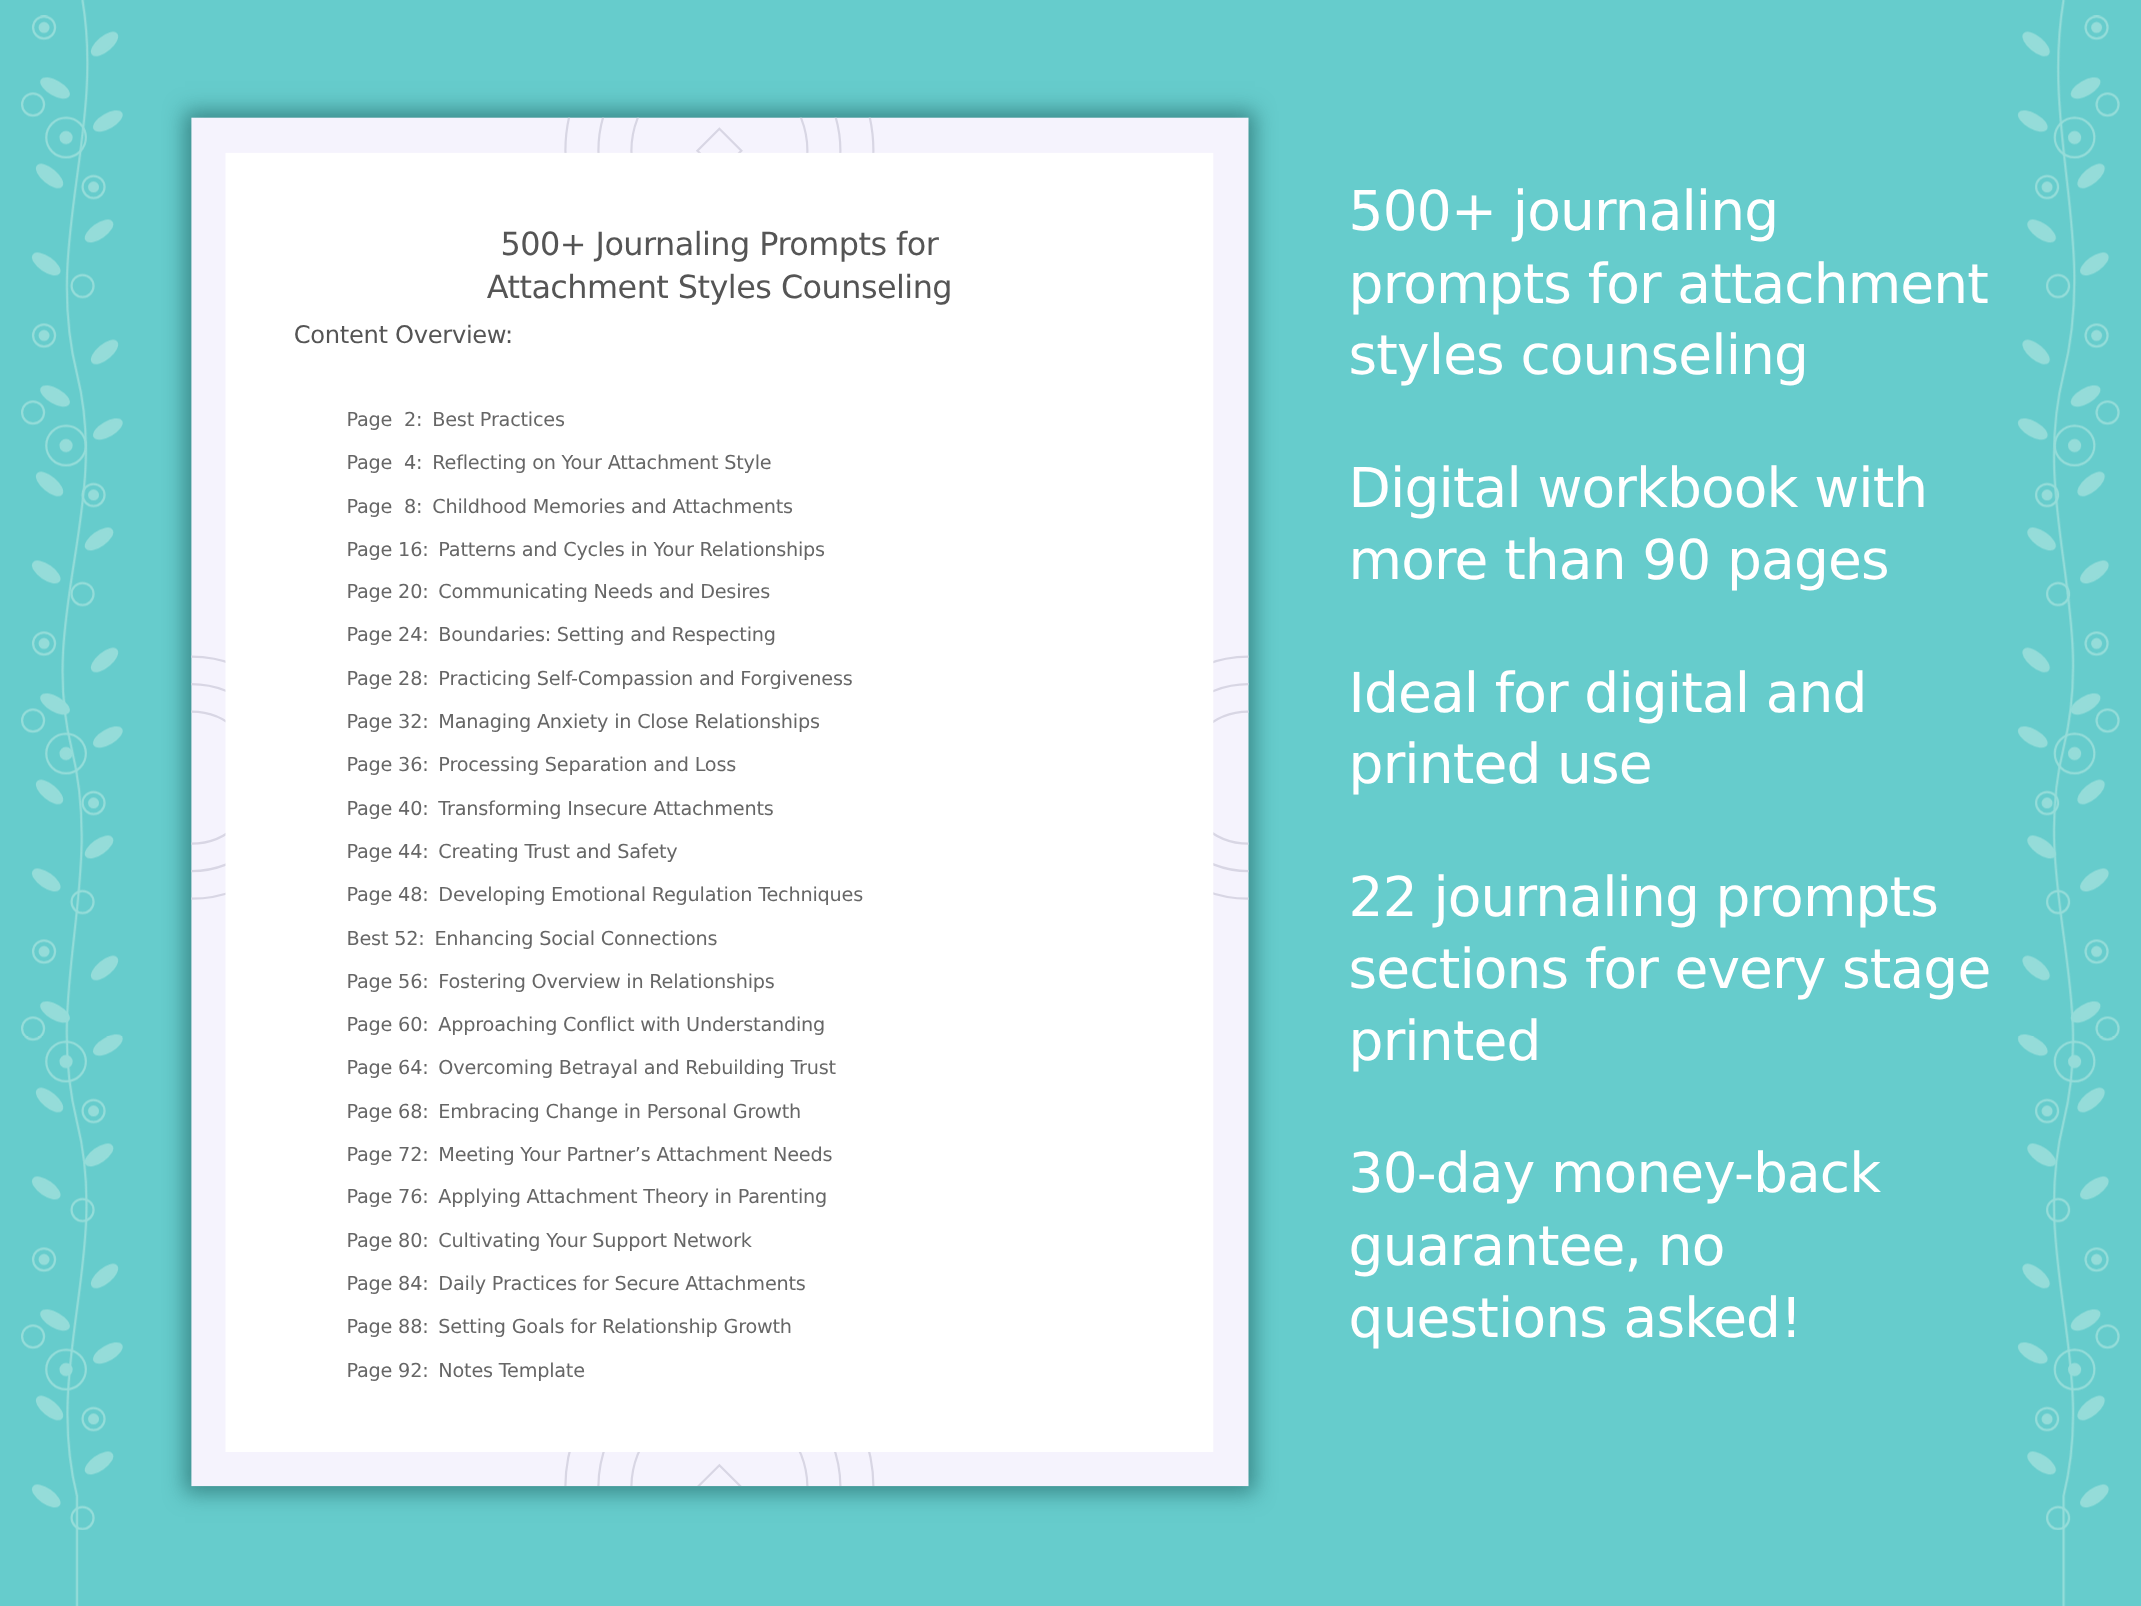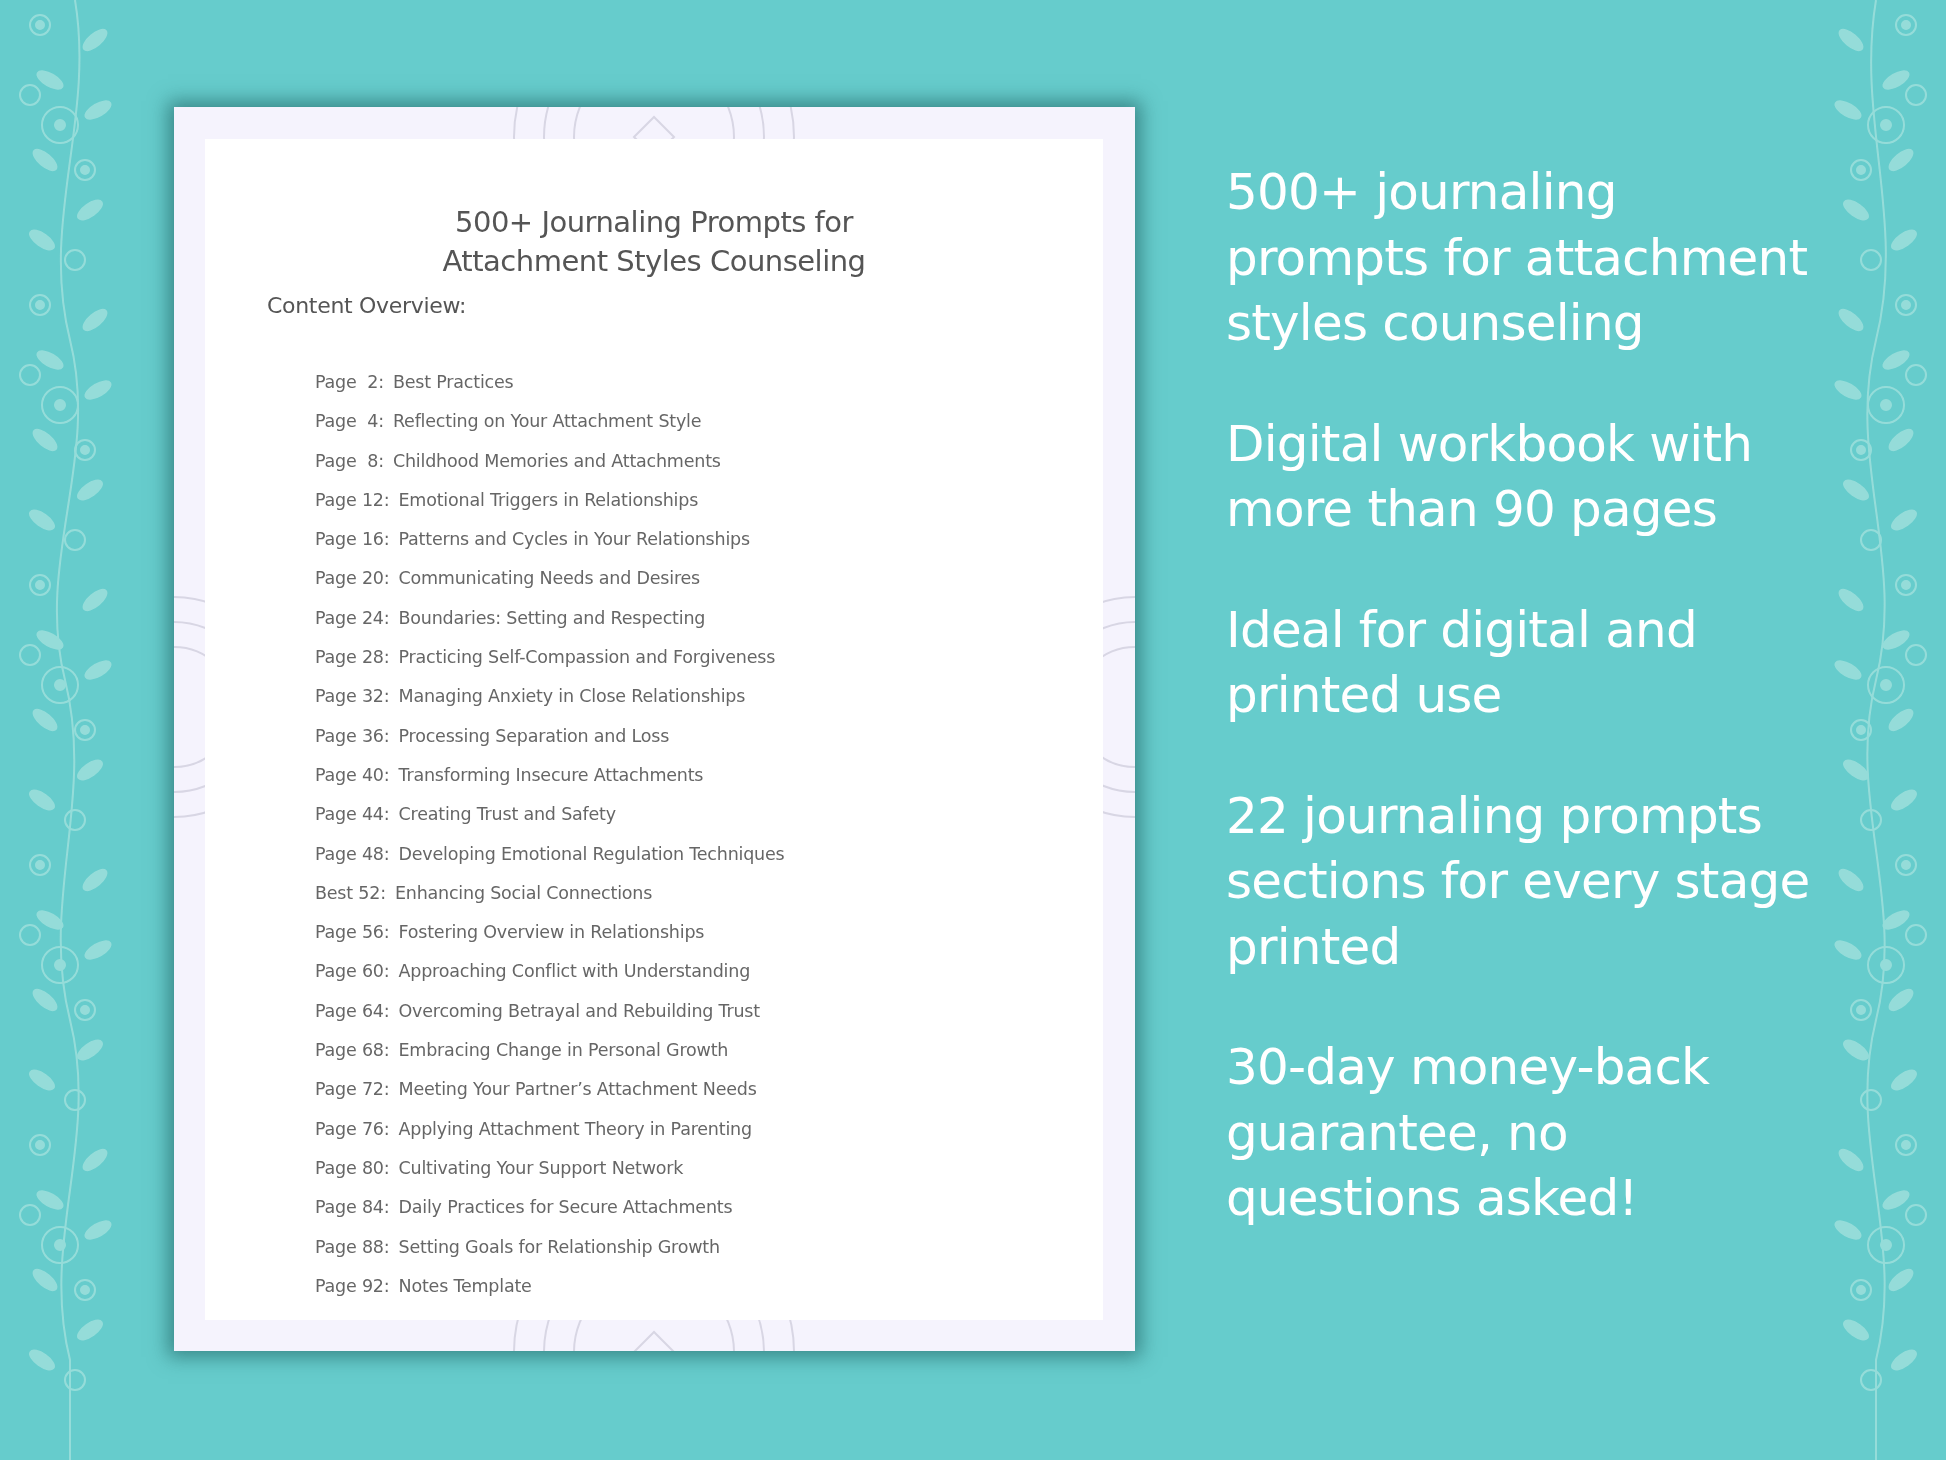--- a/index.html
+++ b/index.html
@@ -138,21 +138,20 @@
   <div class="page-inner">
     <h1 class="doc-title">
       <span>500+ Journaling Prompts for</span>
       <span>Attachment Styles Counseling</span>
     </h1>
     <div class="overview-label">Content Overview:</div>
     <ul class="toc">
       <li><span class="pg">Page  2:</span><span>Best Practices</span></li>
       <li><span class="pg">Page  4:</span><span>Reflecting on Your Attachment Style</span></li>
       <li><span class="pg">Page  8:</span><span>Childhood Memories and Attachments</span></li>
-      <li><span class="pg">Page 12:</span><span>Emotional Triggers in Relationships</span></li>
       <li><span class="pg">Page 16:</span><span>Patterns and Cycles in Your Relationships</span></li>
       <li><span class="pg">Page 20:</span><span>Communicating Needs and Desires</span></li>
       <li><span class="pg">Page 24:</span><span>Boundaries: Setting and Respecting</span></li>
       <li><span class="pg">Page 28:</span><span>Practicing Self-Compassion and Forgiveness</span></li>
       <li><span class="pg">Page 32:</span><span>Managing Anxiety in Close Relationships</span></li>
       <li><span class="pg">Page 36:</span><span>Processing Separation and Loss</span></li>
       <li><span class="pg">Page 40:</span><span>Transforming Insecure Attachments</span></li>
       <li><span class="pg">Page 44:</span><span>Creating Trust and Safety</span></li>
       <li><span class="pg">Page 48:</span><span>Developing Emotional Regulation Techniques</span></li>
       <li><span class="pg">Best 52:</span><span>Enhancing Social Connections</span></li>

